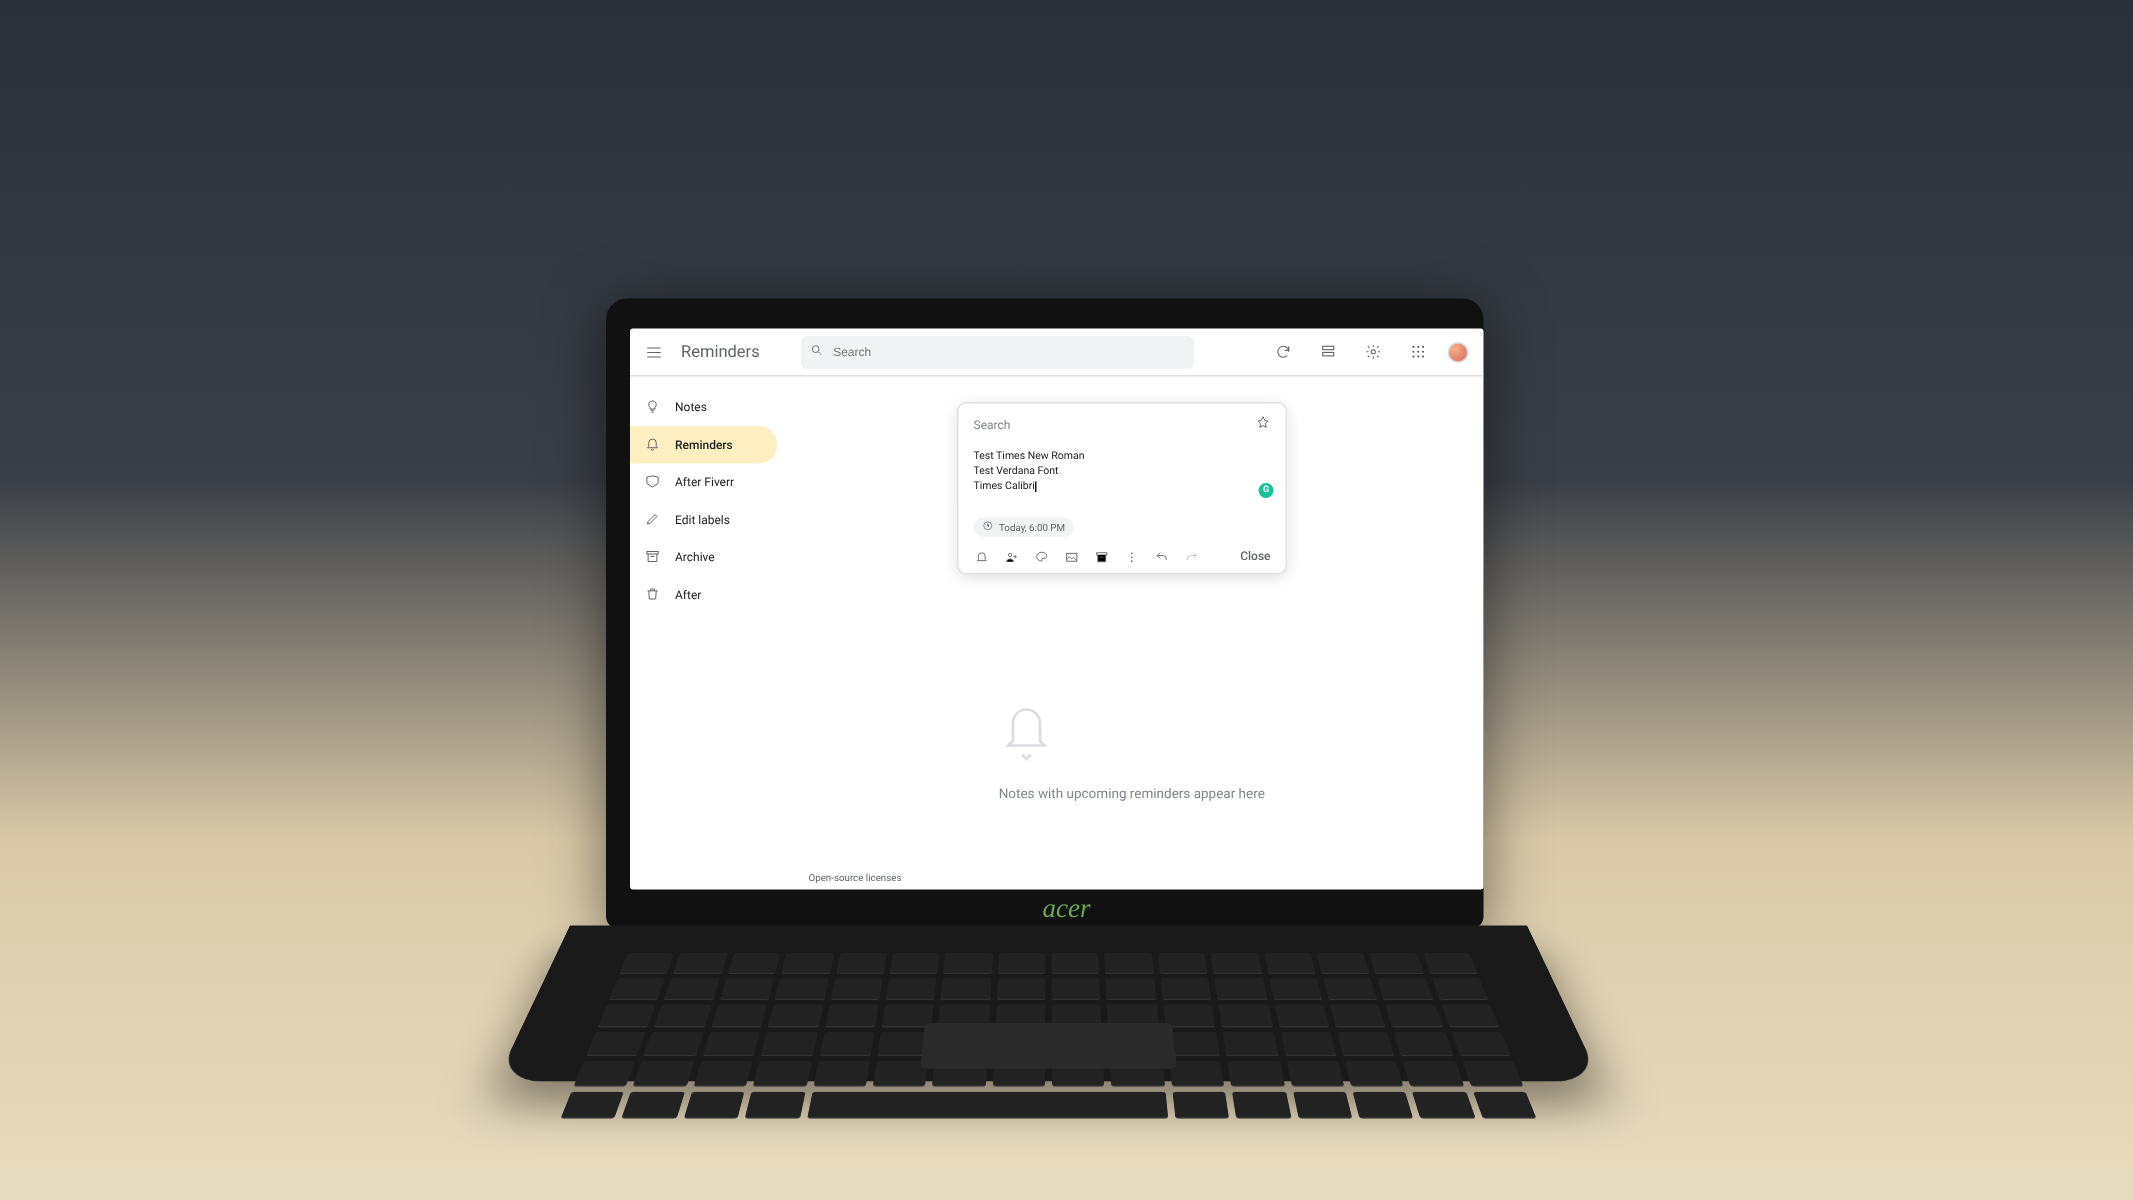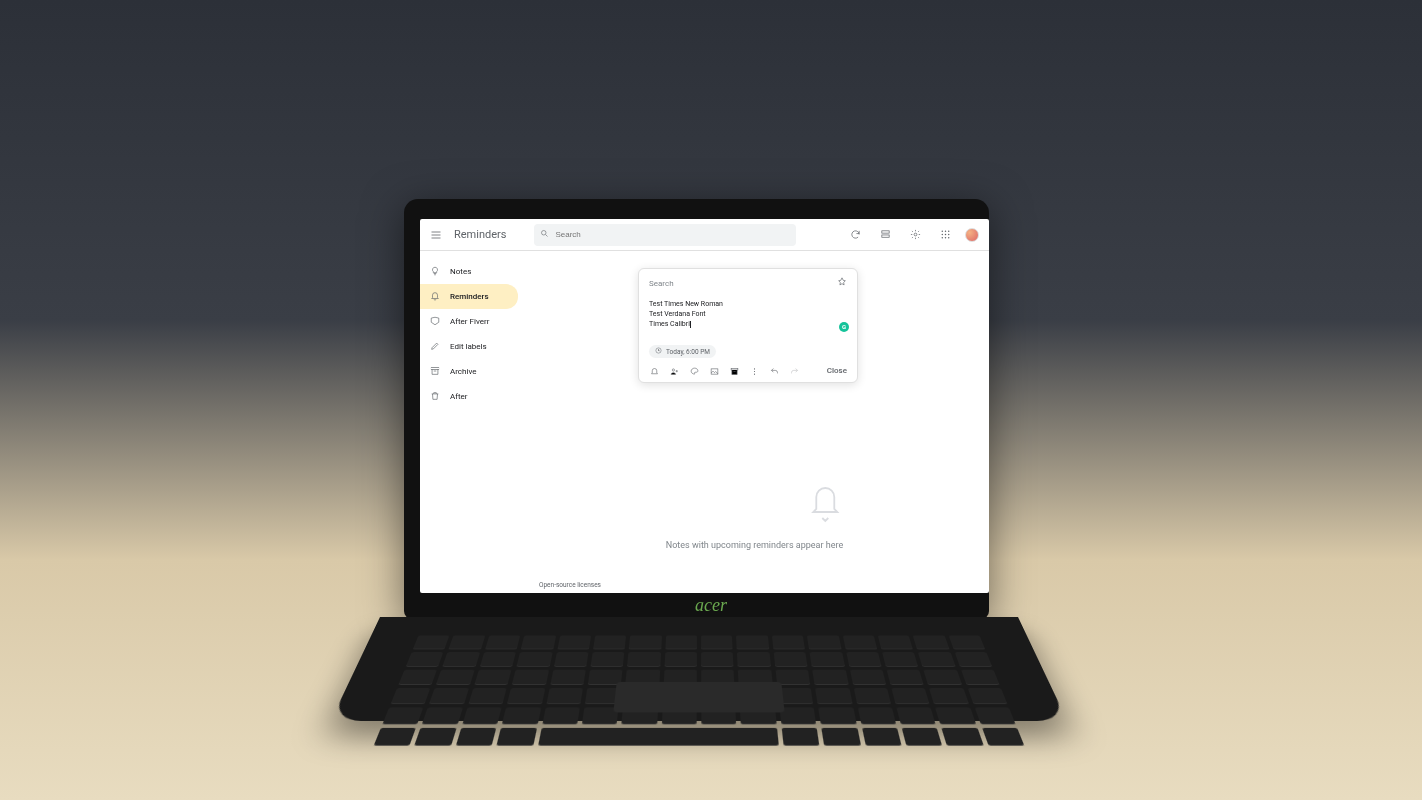--- a/index.html
+++ b/index.html
@@ -169,23 +169,23 @@
   }
   .note-toolbar{display:flex;gap:10px;margin-top:8px;}
   .note-toolbar .tbtn{width:10px;height:10px;color:#5f6368;display:flex;align-items:center;justify-content:center;}
   .note-toolbar .tbtn.disabled{opacity:0.4;}
   .close-btn{margin-left:auto;font-size:8px;color:#5f6368;font-weight:500;}
 
   
   .empty{
     position:absolute;
     left:50%;
-    top: 227px;
+    top: 212px;
     transform:translateX(-50%);
-    text-align:right;
+    text-align:left;
     color:#80868b;
   }
   .empty svg{width:36px;height:50px;stroke:#dadce0;fill:none;}
   .empty-text{margin-top:10px;font-size:9px;}
 
   .footer-link{
     position:absolute;
     left:19px;bottom:4px;
     font-size:6.5px;color:#5f6368;
   }

